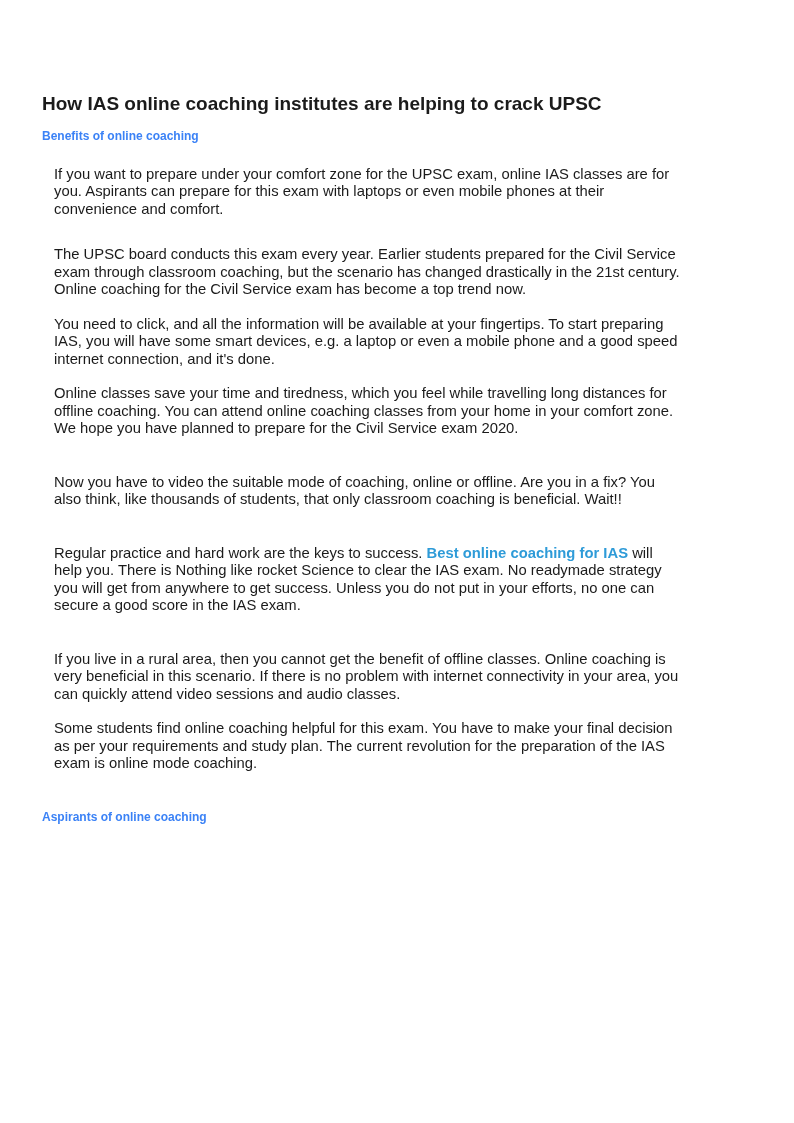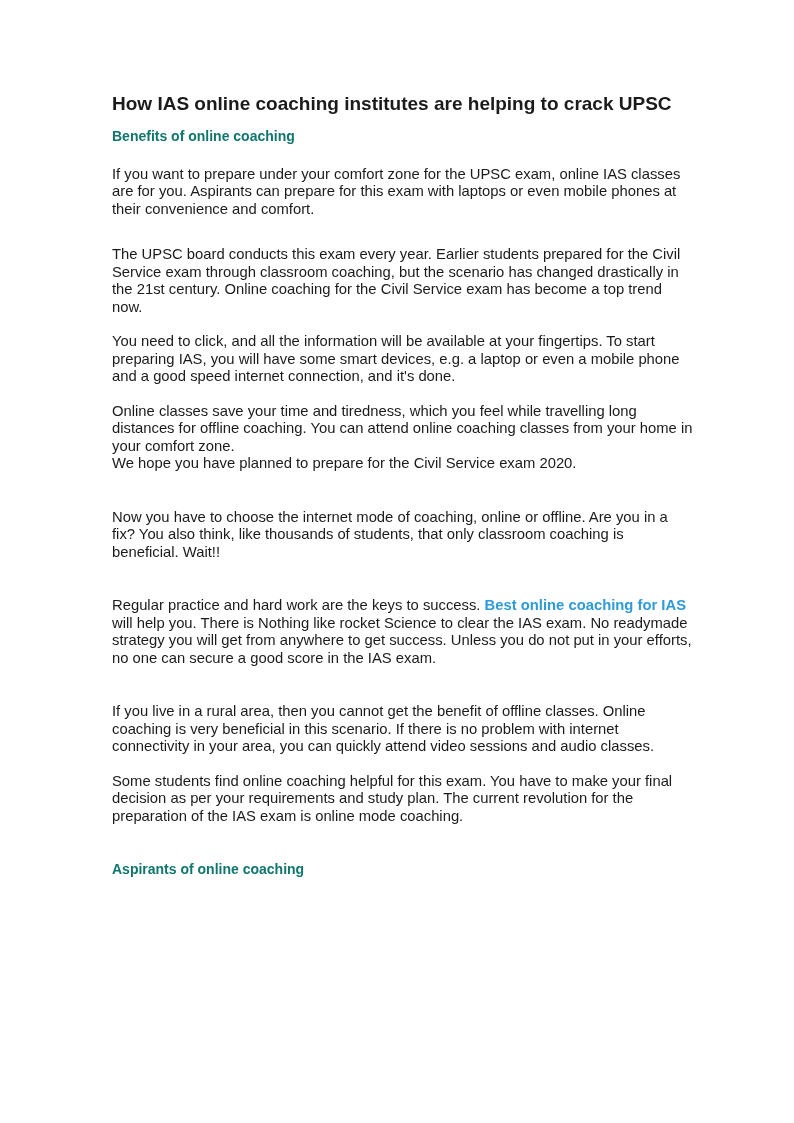--- a/index.html
+++ b/index.html
@@ -5,46 +5,46 @@
   * { box-sizing: border-box; }
   html, body {
     margin: 0;
     padding: 0;
     background: #ffffff;
   }
   .page {
     width: 794px;
     height: 1123px;
     background: #ffffff;
-    padding: 92px 101px 0 112px;
+    padding: 92px 101px 0 42px;
     font-family: "Liberation Sans", sans-serif;
     color: #1b1b1b;
     overflow: hidden;
   }
   .doc-title {
     font-size: 19px;
     line-height: 23px;
     font-weight: bold;
     margin: 0 0 13px 0;
     color: #1b1b1b;
   }
   .doc-heading {
-    font-size: 14px;
+    font-size: 12px;
     line-height: 17.5px;
     font-weight: bold;
     margin: 8px 0 20px 0;
-    color: #0f766e;
+    color: #3b82f6;
   }
   .doc-heading.last {
     margin-bottom: 0;
   }
   p.body-para {
     font-size: 14.8px;
     line-height: 17.5px;
-    margin: 0;
+    margin: 12px;
     color: #1b1b1b;
     white-space: pre-line;
   }
   .mb-s { margin-bottom: 17px !important; }
   .mb-m { margin-bottom: 28px !important; }
   .mb-l { margin-bottom: 36px !important; }
   .inline-link {
     font-weight: bold;
     text-decoration: none;
     cursor: pointer;
@@ -62,21 +62,21 @@
   <p class="body-para mb-m">If you want to prepare under your comfort zone for the UPSC exam, online IAS classes are for you. Aspirants can prepare for this exam with laptops or even mobile phones at their convenience and comfort.</p>
 
 
   <p class="body-para mb-s">The UPSC board conducts this exam every year. Earlier students prepared for the Civil Service exam through classroom coaching, but the scenario has changed drastically in the 21st century. Online coaching for the Civil Service exam has become a top trend now.</p>
 
   <p class="body-para mb-s">You need to click, and all the information will be available at your fingertips. To start preparing IAS, you will have some smart devices, e.g. a laptop or even a mobile phone and a good speed internet connection, and it's done.</p>
 
   <p class="body-para mb-l">Online classes save your time and tiredness, which you feel while travelling long distances for offline coaching. You can attend online coaching classes from your home in your comfort zone.
 We hope you have planned to prepare for the Civil Service exam 2020.</p>
 
-  <p class="body-para mb-l">Now you have to choose the internet mode of coaching, online or offline. Are you in a fix? You also think, like thousands of students, that only classroom coaching is beneficial. Wait!!</p>
+  <p class="body-para mb-l">Now you have to video the suitable mode of coaching, online or offline. Are you in a fix? You also think, like thousands of students, that only classroom coaching is beneficial. Wait!!</p>
 
   <p class="body-para mb-l"><span>Regular practice and hard work are the keys to success. </span><a class="inline-link" style="color: rgb(46, 155, 216);">Best online coaching for IAS</a><span> will help you. There is Nothing like rocket Science to clear the IAS exam. No readymade strategy you will get from anywhere to get success. Unless you do not put in your efforts, no one can secure a good score in the IAS exam.</span></p>
 
   <p class="body-para mb-s">If you live in a rural area, then you cannot get the benefit of offline classes. Online coaching is very beneficial in this scenario. If there is no problem with internet connectivity in your area, you can quickly attend video sessions and audio classes.</p>
 
   <p class="body-para mb-l">Some students find online coaching helpful for this exam. You have to make your final decision as per your requirements and study plan. The current revolution for the preparation of the IAS exam is online mode coaching.</p>
 
   <h2 class="doc-heading last">Aspirants of online coaching</h2>
 
 </div>

